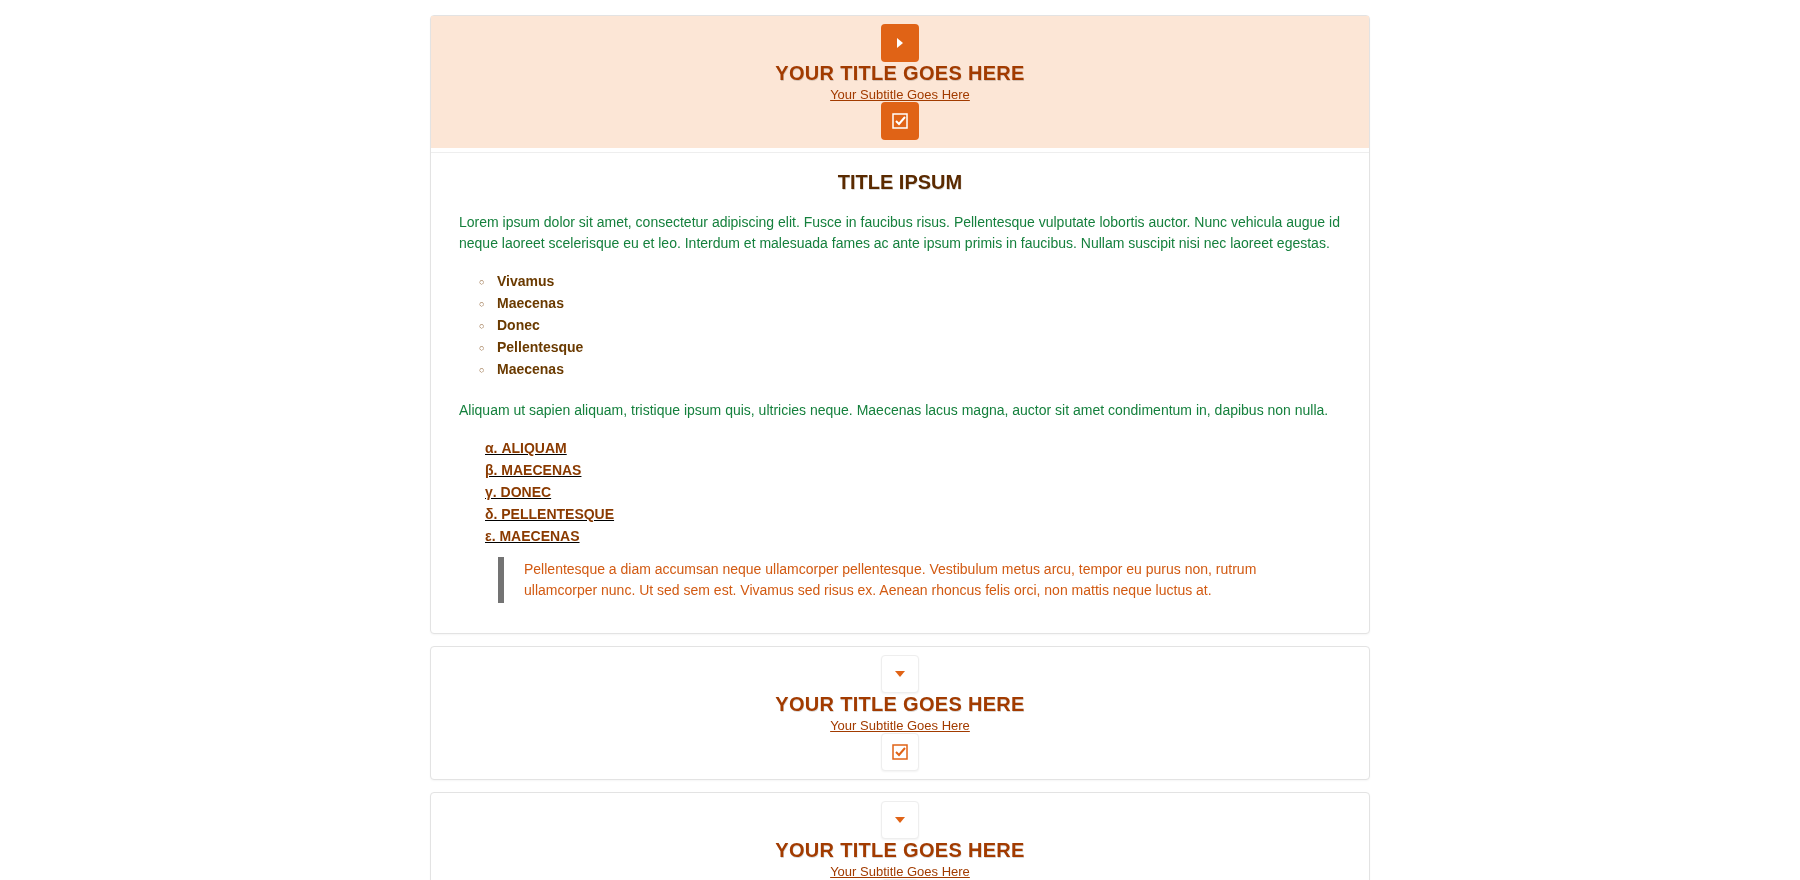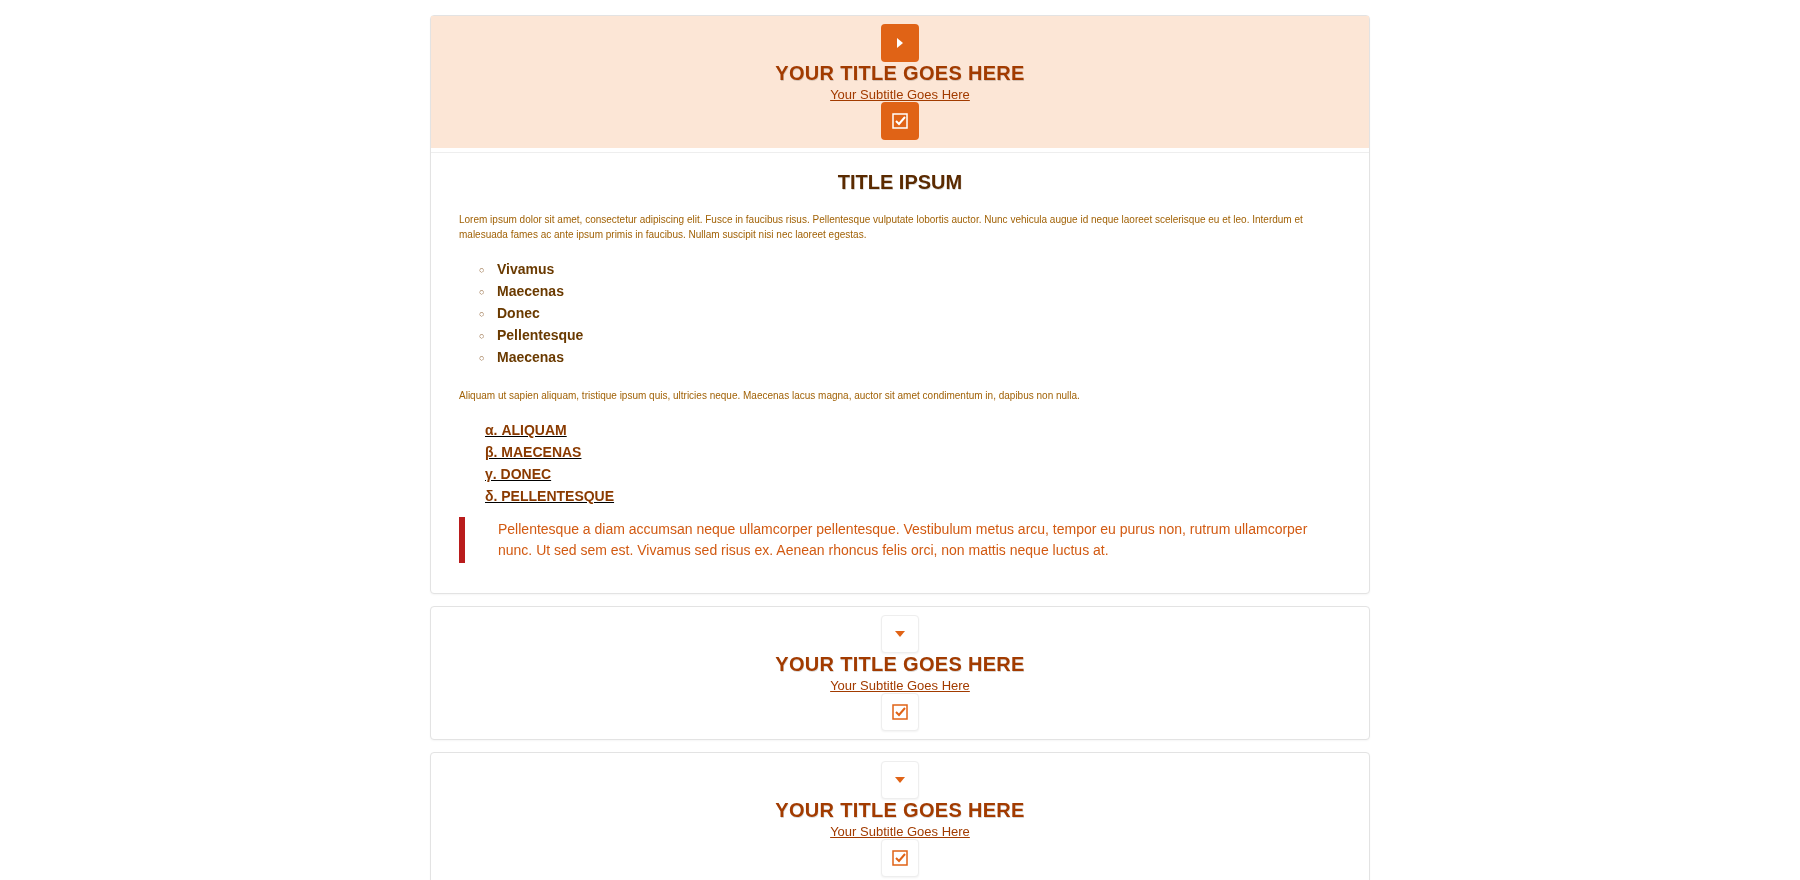--- a/index.html
+++ b/index.html
@@ -74,22 +74,22 @@
     }
     .content-heading {
       text-align: center;
       font-weight: 800;
       font-size: 20px;
       color: #5a2a00;
       text-shadow: 0.5px 0.5px 0 rgba(0,0,0,0.15);
       margin-bottom: 18px;
     }
     .para {
-      color: #a16207;
-      font-size: 10px;
+      color: #15803d;
+      font-size: 14px;
       line-height: 1.5;
       margin-bottom: 16px;
     }
     .bullets {
       list-style: none;
       padding-left: 38px;
       margin-bottom: 20px;
     }
     .bullets li {
       color: #6a3a00;
@@ -112,23 +112,24 @@
       margin-bottom: 8px;
       text-decoration: underline;
     }
     .greek-list li {
       color: #8a3a00;
       font-weight: 700;
       font-size: 14px;
       padding: 3px 0;
     }
     .blockquote {
-      border-left: 6px solid #b91c1c;
-      padding: 2px 33px;
+      border-left: 6px solid #737373;
+      padding: 2px 20px;
       margin-top: 10px;
+      margin-left: 39px;
     }
     .blockquote p {
       color: #d25a12;
       font-size: 14px;
       line-height: 1.5;
     }
     svg { display: block; }
   </style>
 </head>
 <body>
@@ -164,20 +165,21 @@
       <li>Donec</li>
       <li>Pellentesque</li>
       <li>Maecenas</li>
     </ul>
     <p class="para">Aliquam ut sapien aliquam, tristique ipsum quis, ultricies neque. Maecenas lacus magna, auctor sit amet condimentum in, dapibus non nulla.</p>
     <ul class="greek-list">
       <li>α. ALIQUAM</li>
       <li>β. MAECENAS</li>
       <li>γ. DONEC</li>
       <li>δ. PELLENTESQUE</li>
+      <li>ε. MAECENAS</li>
     </ul>
     <div class="blockquote">
       <p>Pellentesque a diam accumsan neque ullamcorper pellentesque. Vestibulum metus arcu, tempor eu purus non, rutrum ullamcorper nunc. Ut sed sem est. Vivamus sed risus ex. Aenean rhoncus felis orci, non mattis neque luctus at.</p>
     </div>
   </div>
 </div>
 
 <div class="panel">
   <div class="header">
     <div class="icon-btn outline">

